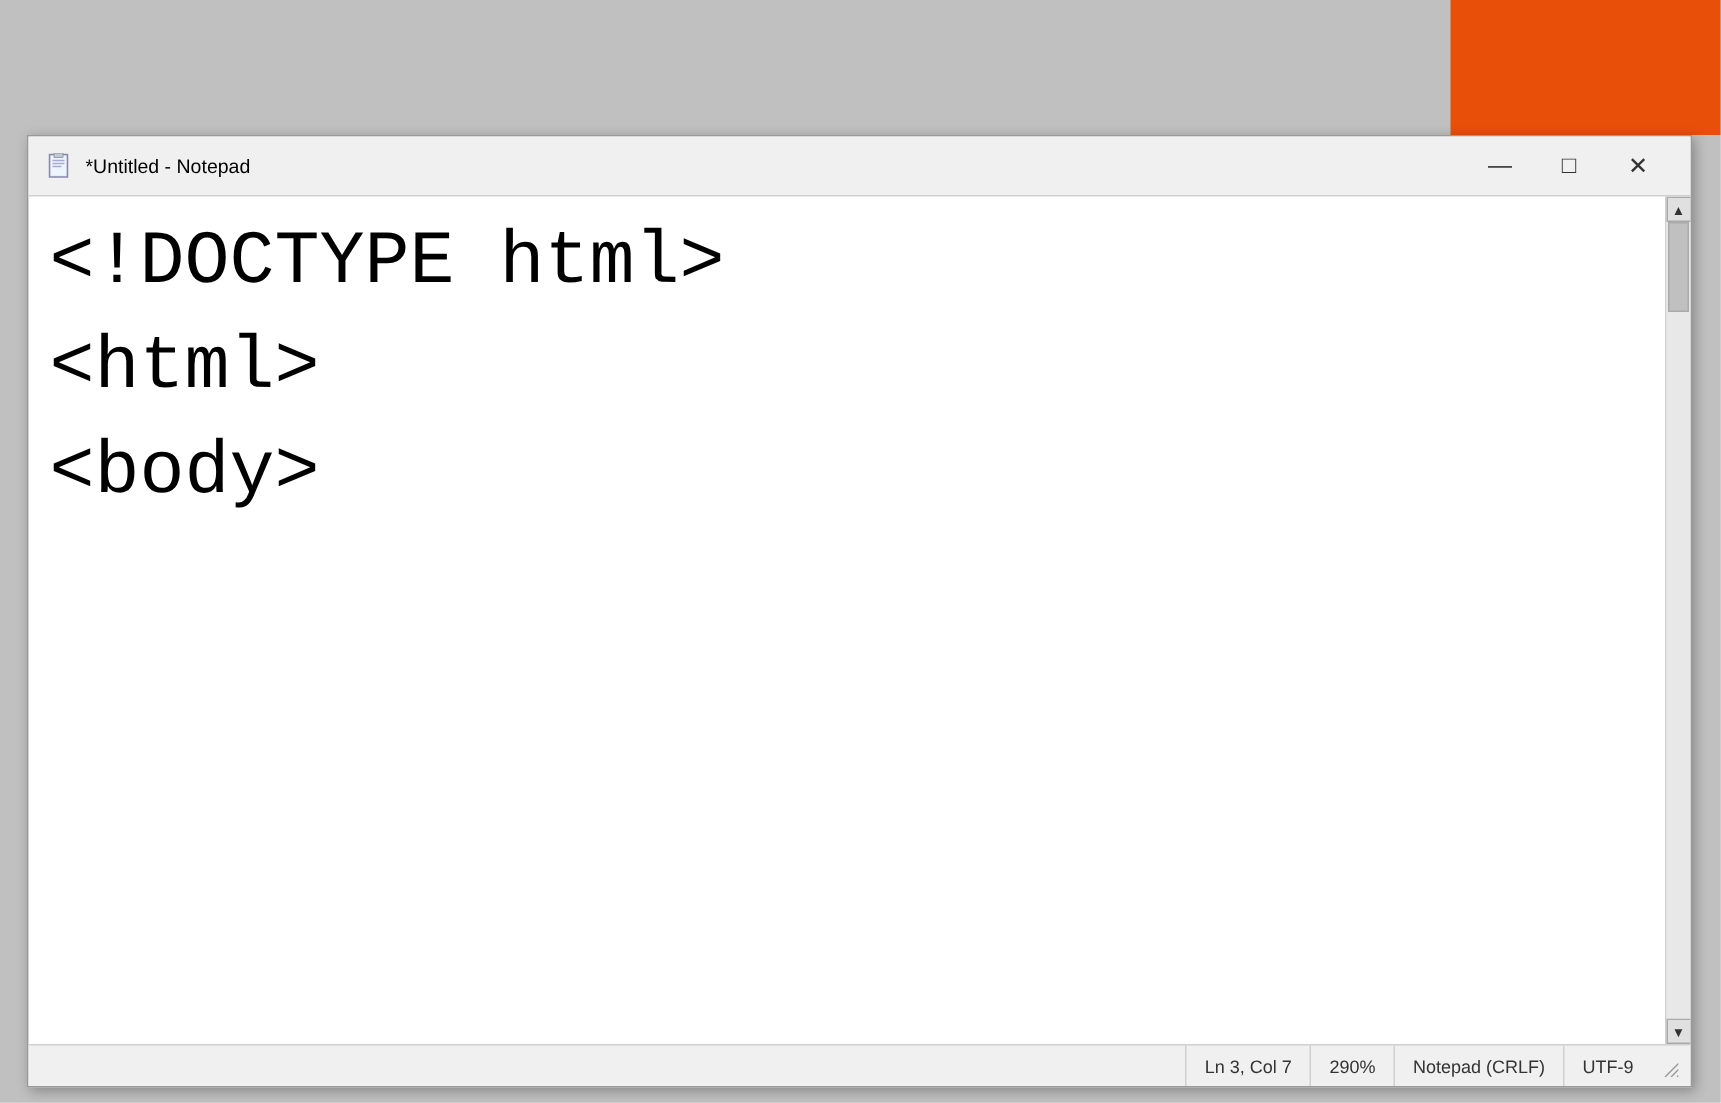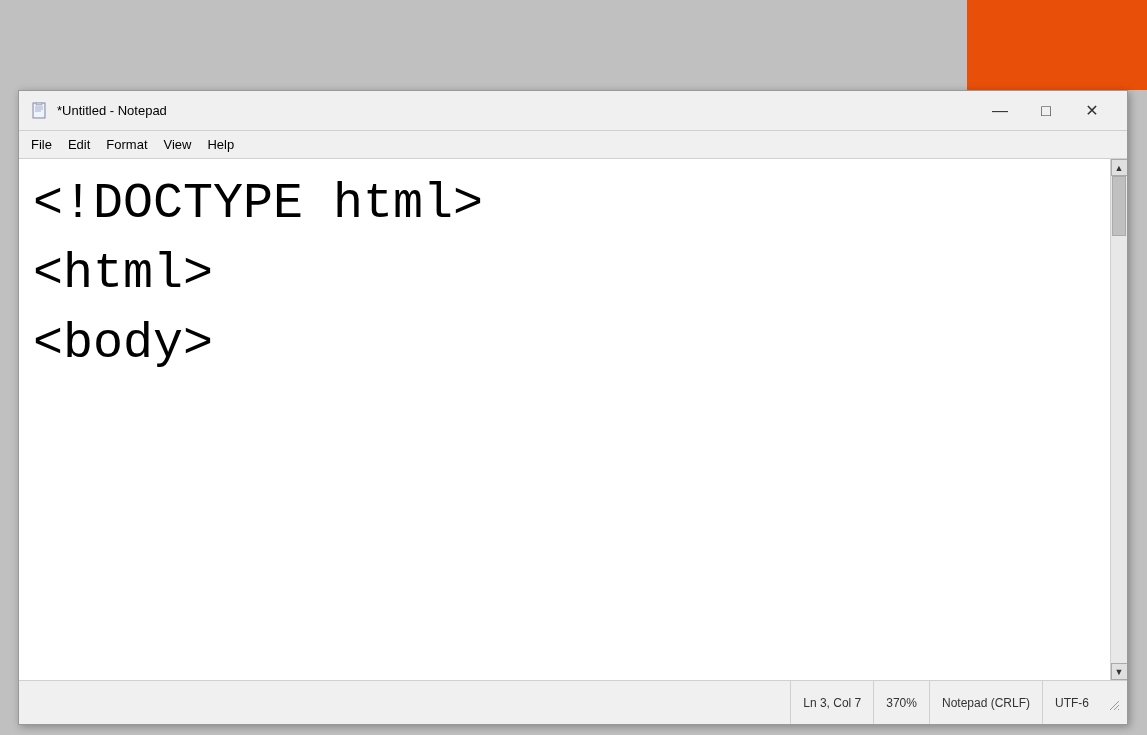--- a/index.html
+++ b/index.html
@@ -161,21 +161,21 @@
       left: 1px;
       right: 1px;
       height: 60px;
       background: #c0c0c0;
       border: 1px solid #aaa;
     }
 
     .status-bar {
       display: flex;
       align-items: center;
-      height: 44px;
+      height: 28px;
       background: #f0f0f0;
       border-top: 1px solid #d0d0d0;
       padding: 0 8px;
     }
 
     .status-spacer {
       flex: 1;
     }
 
     .status-item {
@@ -231,49 +231,42 @@
         </div>
         <span class="title-text">*Untitled - Notepad</span>
       </div>
       <div class="title-bar-controls">
         <button class="title-btn">—</button>
         <button class="title-btn">□</button>
         <button class="title-btn close">✕</button>
       </div>
     </div>
 
-    <div class="menu-bar">
-      <span class="menu-item">File</span>
-      <span class="menu-item">Edit</span>
-      <span class="menu-item">Format</span>
-      <span class="menu-item">View</span>
-      <span class="menu-item">Help</span>
-    </div>
 
     <div class="editor-area">
       <div class="editor-content">
         <div class="editor-text">&lt;!DOCTYPE html&gt;
 &lt;html&gt;
 &lt;body&gt;</div>
       </div>
       <div class="scrollbar-y">
         <div class="scrollbar-btn">▲</div>
         <div class="scrollbar-track">
           <div class="scrollbar-thumb"></div>
         </div>
         <div class="scrollbar-btn">▼</div>
       </div>
     </div>
 
     <div class="status-bar">
       <div class="status-spacer"></div>
       <div class="status-item">Ln 3, Col 7</div>
-      <div class="status-item">370%</div>
+      <div class="status-item">290%</div>
       <div class="status-item">Notepad (CRLF)</div>
-      <div class="status-item">UTF-6</div>
+      <div class="status-item">UTF-9</div>
       <div class="resize-icon">
         <svg width="14" height="14" viewBox="0 0 14 14">
           <line x1="14" y1="5" x2="5" y2="14" stroke="#999" stroke-width="1"></line>
           <line x1="14" y1="9" x2="9" y2="14" stroke="#999" stroke-width="1"></line>
           <line x1="14" y1="13" x2="13" y2="14" stroke="#999" stroke-width="1"></line>
         </svg>
       </div>
     </div>
 
   </div>

